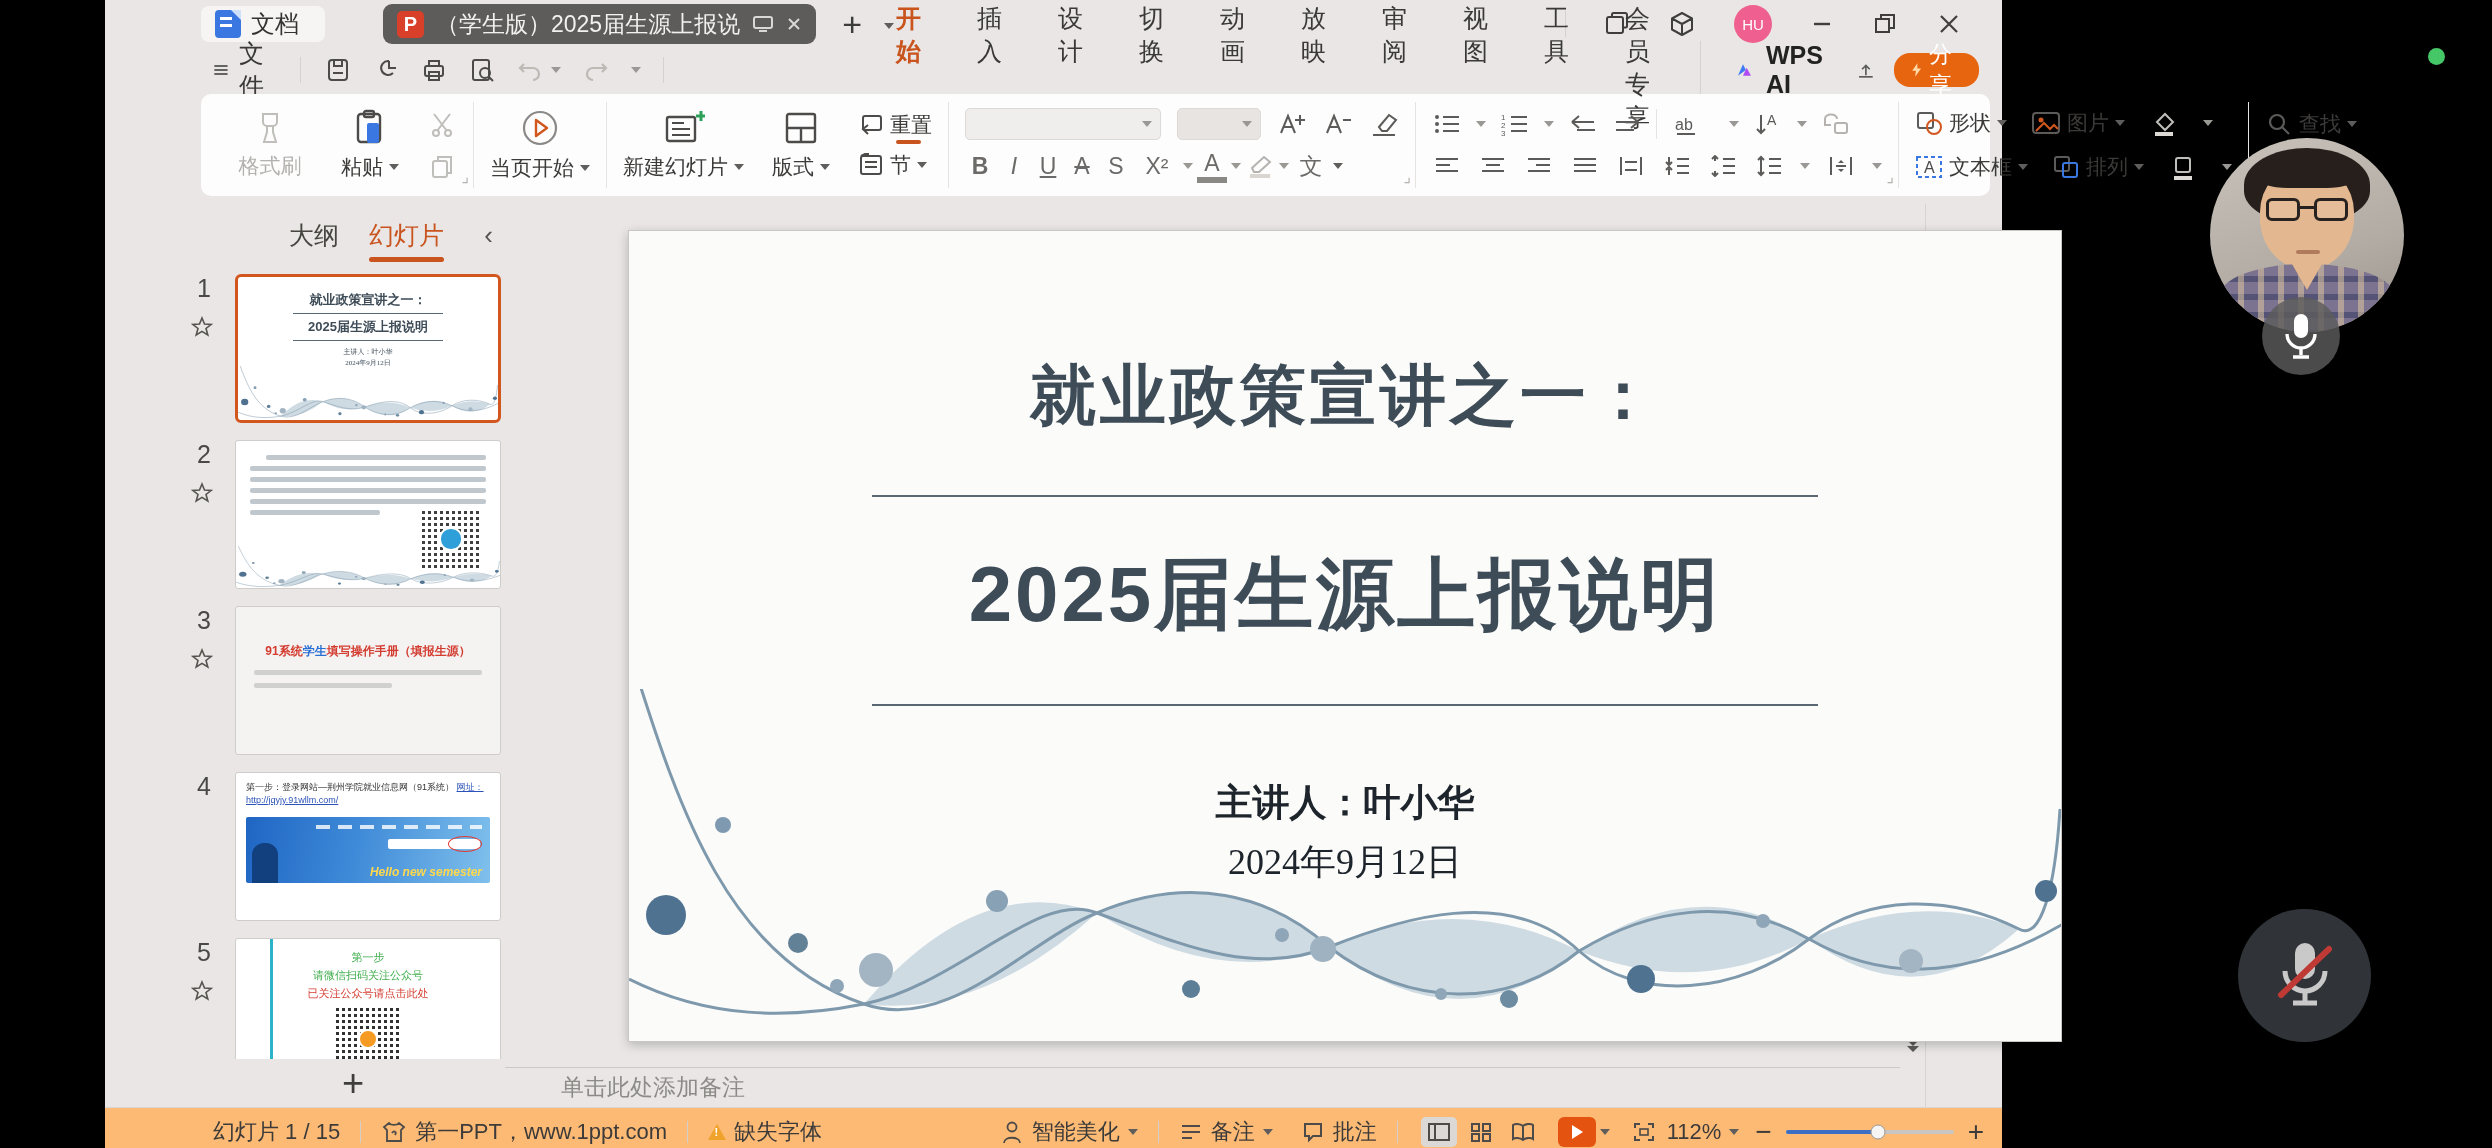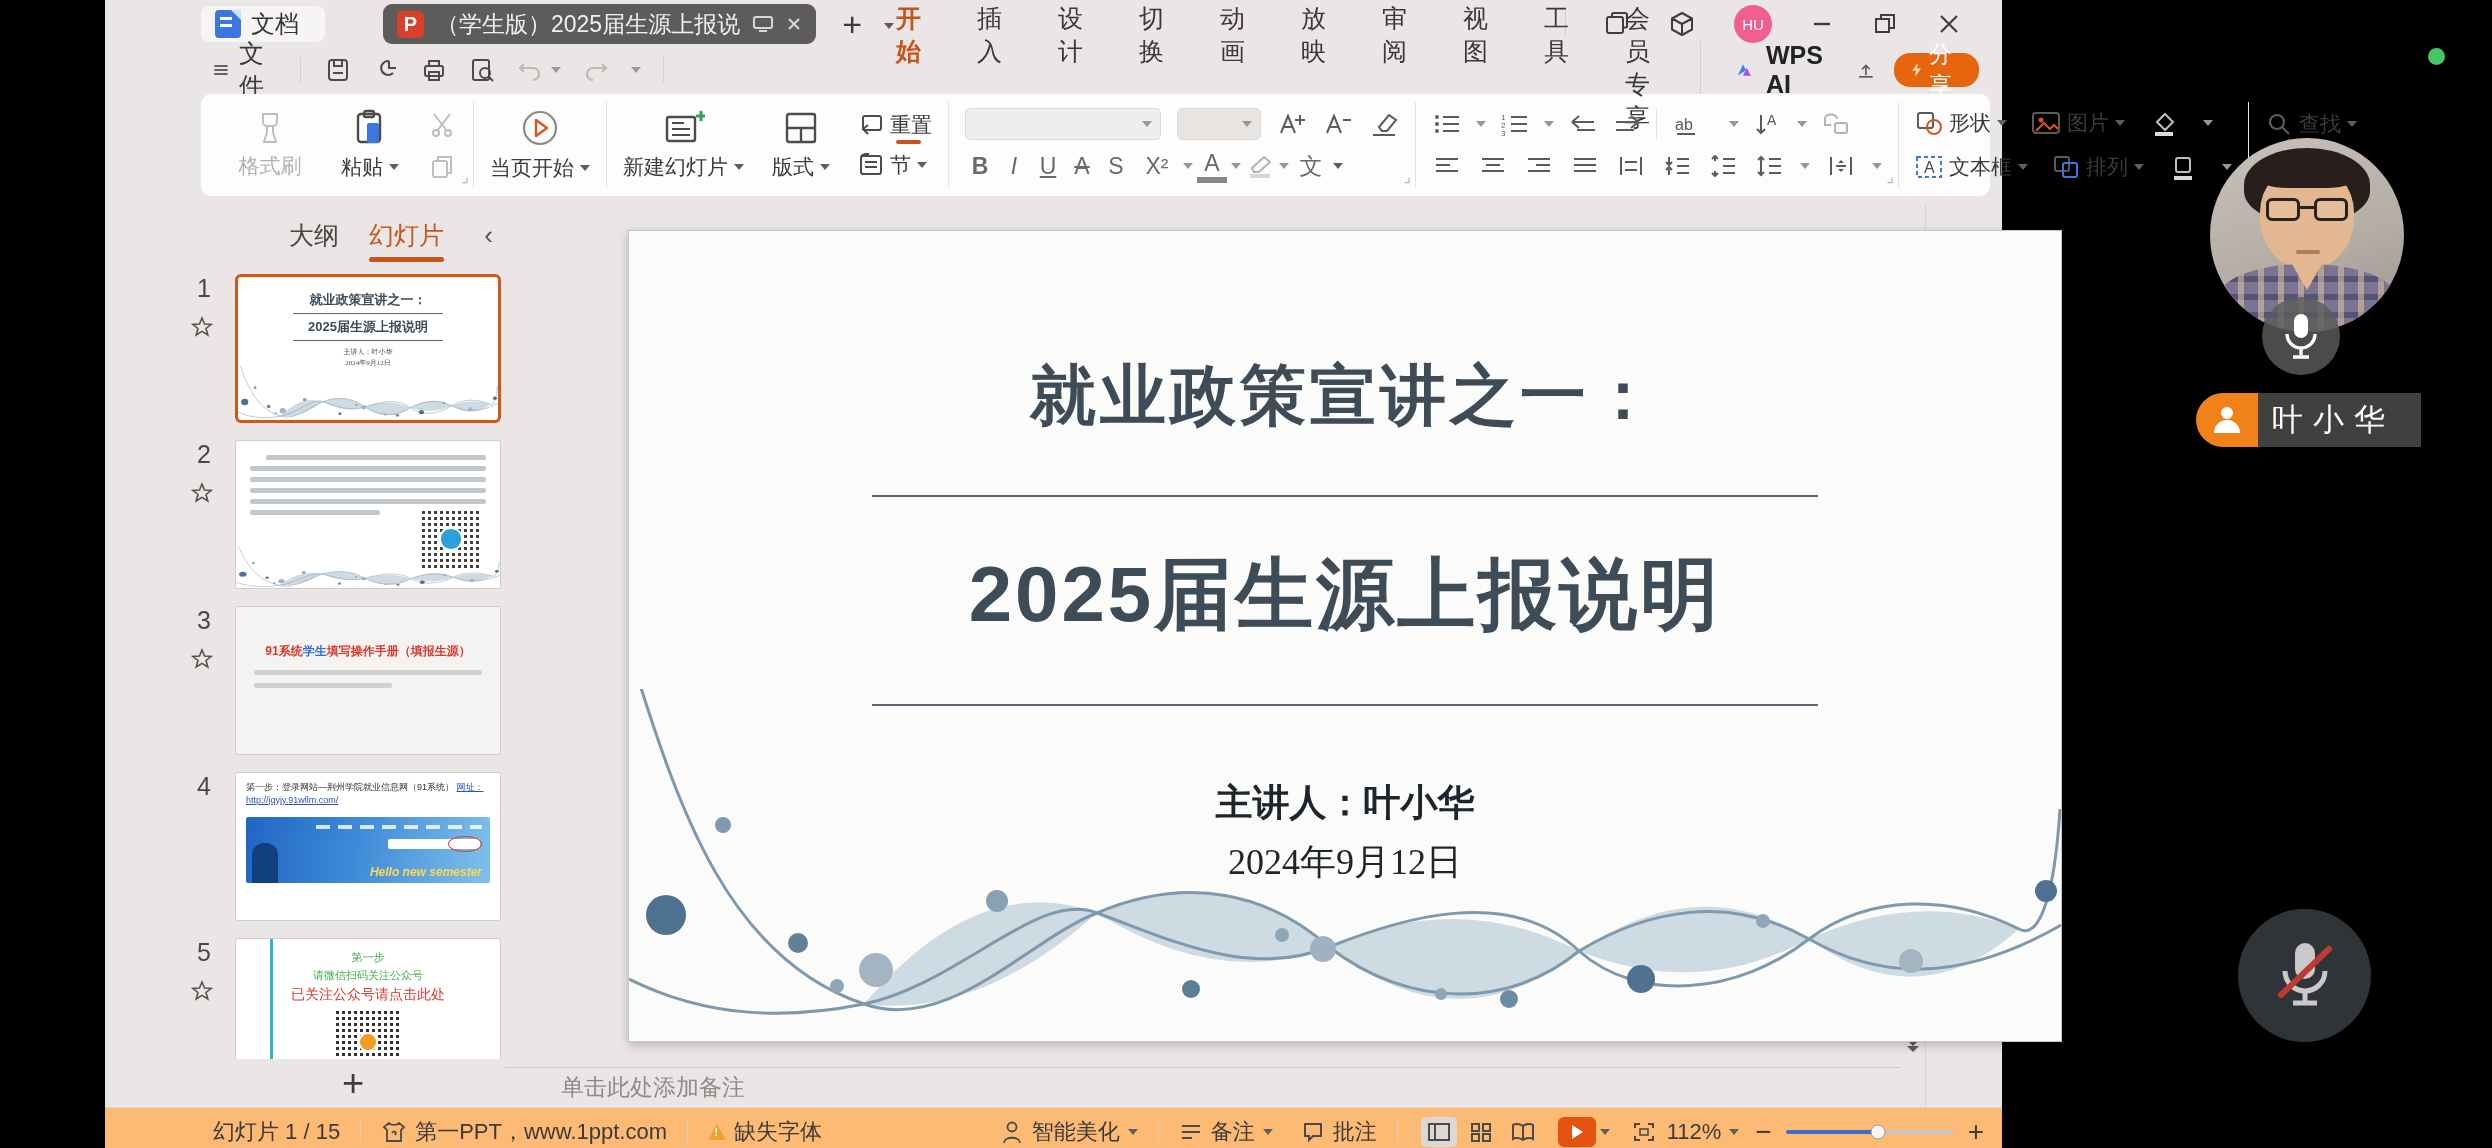--- a/index.html
+++ b/index.html
@@ -93,21 +93,21 @@
   .t4-url { color:#2a52b8; text-decoration:underline; }
   .t4-banner { position:absolute; left:10px; right:10px; top:44px; height:66px; border-radius:2px;
       background:linear-gradient(100deg,#1f66c4 0%, #3f8ad8 45%, #7fc0ec 100%); overflow:hidden; }
   .t4-banner .navdots { position:absolute; top:8px; left:70px; right:8px; height:4px;
       background:repeating-linear-gradient(90deg,#ffffffcc 0 14px, transparent 14px 22px); }
   .t4-banner .search { position:absolute; top:22px; right:10px; width:92px; height:10px; background:#fff; border-radius:2px; }
   .t4-banner .redoval { position:absolute; top:19px; right:8px; width:34px; height:16px; border:1px solid #e03a2f; border-radius:50%; }
   .t4-banner .hello { position:absolute; bottom:4px; right:8px; color:#ffd94d; font-size:12px; font-style:italic; font-weight:bold; }
   .t4-banner .person { position:absolute; left:6px; bottom:0; width:26px; height:40px; background:#123f7d; border-radius:12px 12px 0 0; }
   .t5-green { text-align:center; color:#3fae4c; font-size:11px; margin-top:10px; line-height:1.6; }
-  .t5-red { text-align:center; color:#d43c30; font-size:14px; margin-top:2px; }
+  .t5-red { text-align:center; color:#d43c30; font-size:11px; margin-top:2px; }
   .t5-qr { width:64px; height:64px; margin:6px auto 0; position:relative; background:
       repeating-linear-gradient(0deg,#1a1a1a 0 3px,#fff 3px 6px),
       repeating-linear-gradient(90deg,#1a1a1a 0 3px,#fff 3px 6px); background-blend-mode:screen; }
   .t5-qr .logo { position:absolute; inset:34%; background:#f59a23; border-radius:50%; border:2px solid #fff; }
   .t5-side { position:absolute; left:34px; top:0; bottom:0; width:3px; background:#2bb3c8; }
   .sb-footer { flex:0 0 48px; display:flex; align-items:center; justify-content:center; padding-left:96px; }
   .sb-add { font-size:38px; color:#3f3e3d; line-height:1; }
 
   
   .main { flex:1; display:flex; flex-direction:column; min-width:0; }
@@ -974,26 +974,20 @@
   </div>
 
   <div class="mic-badge">
     <svg class="icon" width="40" height="48" viewBox="0 0 40 48">
       <rect x="13" y="2" width="14" height="24" rx="7" fill="#fff"></rect>
       <path d="M6 22 a14 14 0 0 0 28 0" fill="none" stroke="#fff" stroke-width="3.4"></path>
       <path d="M20 36 v7 M12 45 h16" stroke="#fff" stroke-width="3.4"></path>
     </svg>
   </div>
 
-  <div class="name-tag">
-    <span class="avatar">
-        <span class="person-glyph"></span>
-      </span>
-    <span class="nm">叶小华</span>
-  </div>
 
   <div class="muted-mic">
     <svg class="icon" width="64" height="74" viewBox="0 0 64 74">
       <rect x="22" y="4" width="20" height="36" rx="10" fill="#c9c9c9"></rect>
       <path d="M12 32 a20 20 0 0 0 40 0" fill="none" stroke="#c9c9c9" stroke-width="5"></path>
       <path d="M32 52 v10 M20 64 h24" stroke="#c9c9c9" stroke-width="5"></path>
       <path d="M8 56 L56 10" stroke="#c03a35" stroke-width="6" stroke-linecap="round"></path>
     </svg>
   </div>
 

